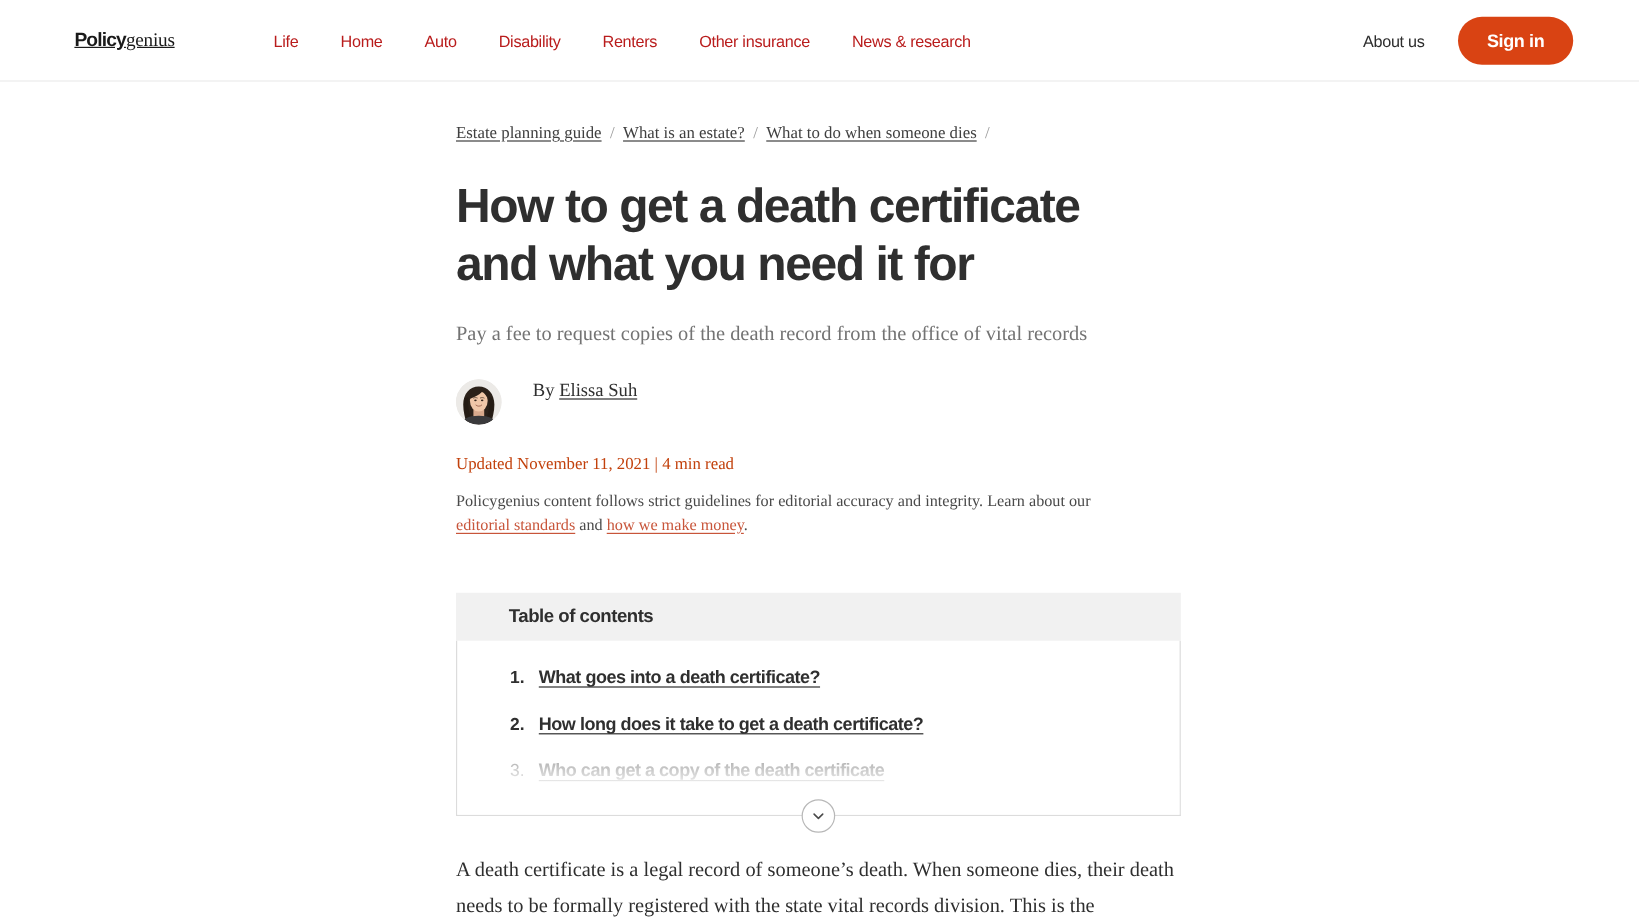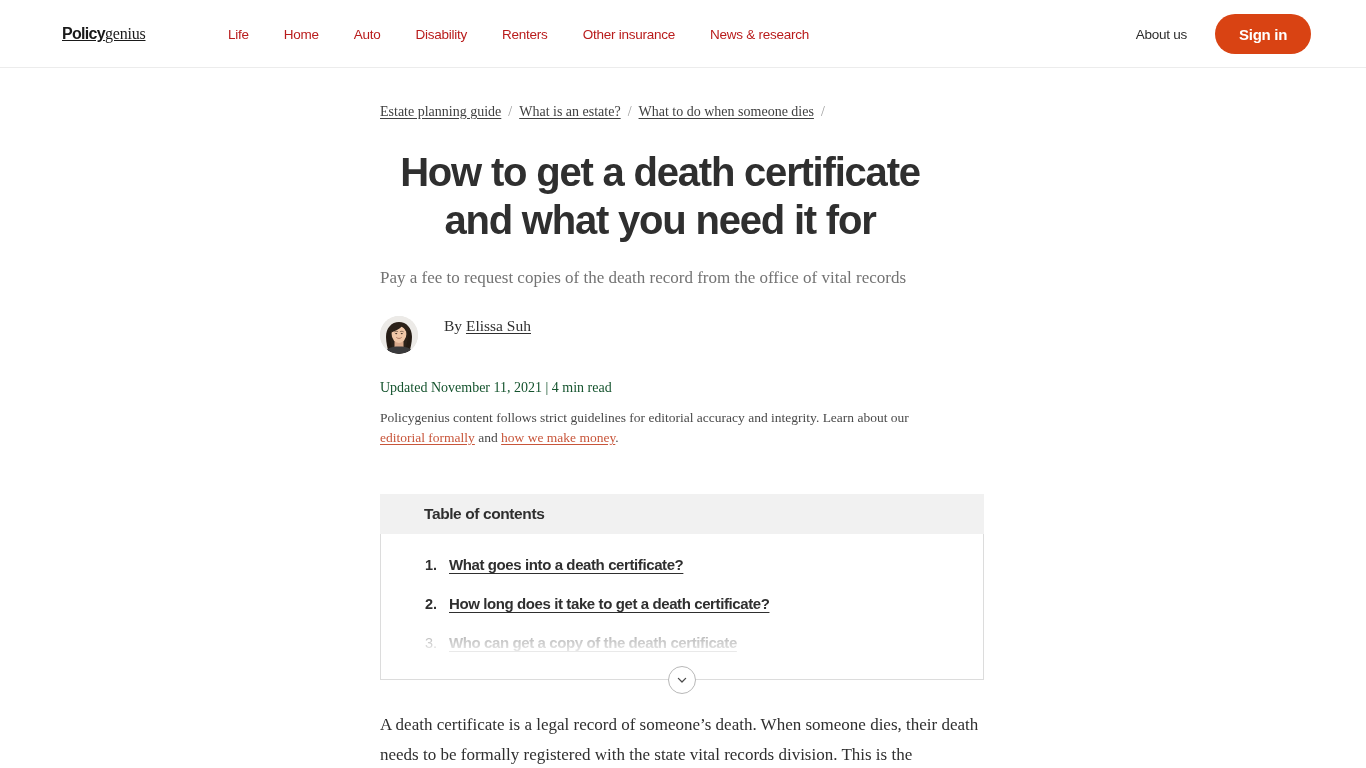--- a/index.html
+++ b/index.html
@@ -136,21 +136,20 @@
   
   .article-title {
     font-family: "Liberation Sans", sans-serif;
     font-weight: 700;
     font-size: 40px;
     line-height: 48px;
     letter-spacing: -1.2px;
     color: #2f2f2f;
     max-width: 560px;
     margin-bottom: 22px;
-    text-align: center;
   }
 
   .article-subtitle {
     font-family: "Liberation Serif", serif;
     font-size: 17px;
     line-height: 24px;
     color: #737373;
     margin-bottom: 26px;
   }
 
@@ -181,21 +180,21 @@
   .byline-text a {
     color: #2f2f2f;
     text-decoration: underline;
     text-underline-offset: 2px;
   }
 
   .meta-line {
     font-family: "Liberation Serif", serif;
     font-size: 14px;
     line-height: 20px;
-    color: #14532d;
+    color: #c2410c;
     margin-bottom: 10px;
   }
   .disclosure {
     font-family: "Liberation Serif", serif;
     font-size: 13.5px;
     line-height: 20px;
     color: #4a4a4a;
     max-width: 570px;
     margin-bottom: 46px;
   }
@@ -378,21 +377,21 @@
         </svg>
       </span>
       <span class="byline-text">
         <span>By</span>
         <a href="#">Elissa Suh</a>
       </span>
     </div>
 
     <div class="meta-line">Updated November 11, 2021 | 4 min read</div>
 
-    <p class="disclosure"><span>Policygenius content follows strict guidelines for editorial accuracy and integrity. Learn about our </span><a href="#">editorial formally</a><span> and </span><a href="#">how we make money</a><span>.</span></p>
+    <p class="disclosure"><span>Policygenius content follows strict guidelines for editorial accuracy and integrity. Learn about our </span><a href="#">editorial standards</a><span> and </span><a href="#">how we make money</a><span>.</span></p>
 
     <section class="toc">
       <div class="toc-header">
         <h2>Table of contents</h2>
       </div>
       <div class="toc-body">
         <ol class="toc-list">
           <li>
             <a href="#">What goes into a death certificate?</a>
           </li>

